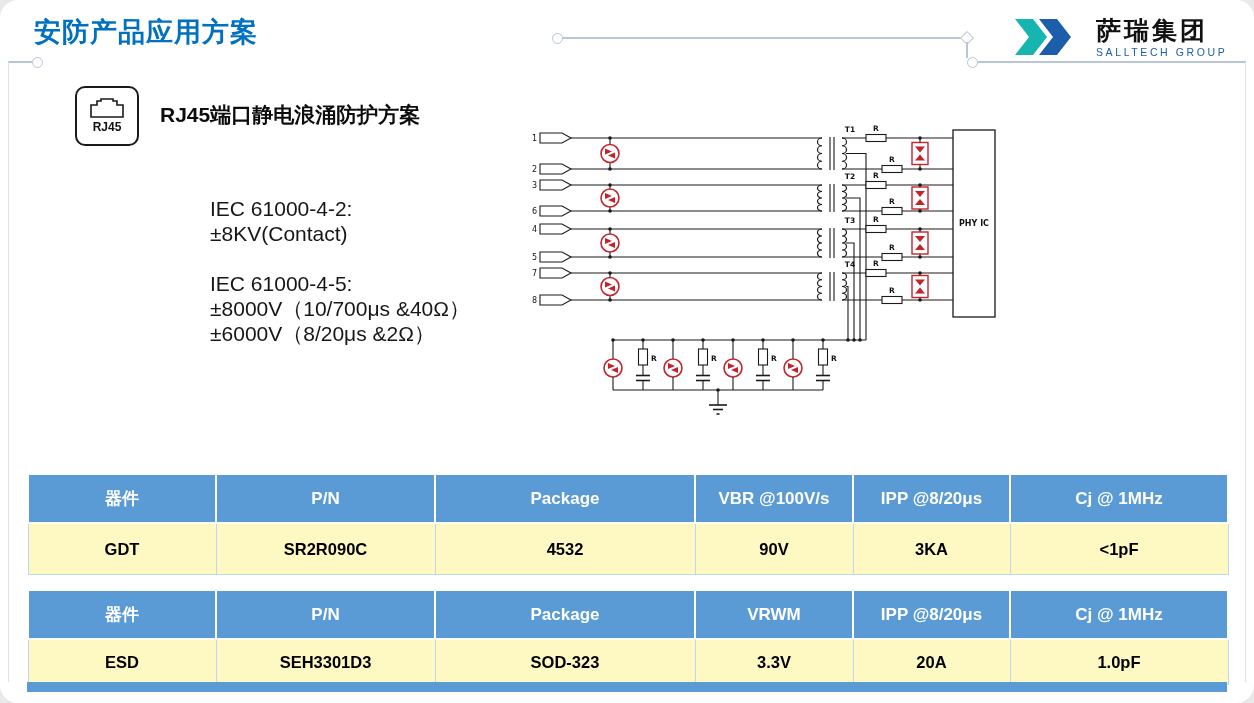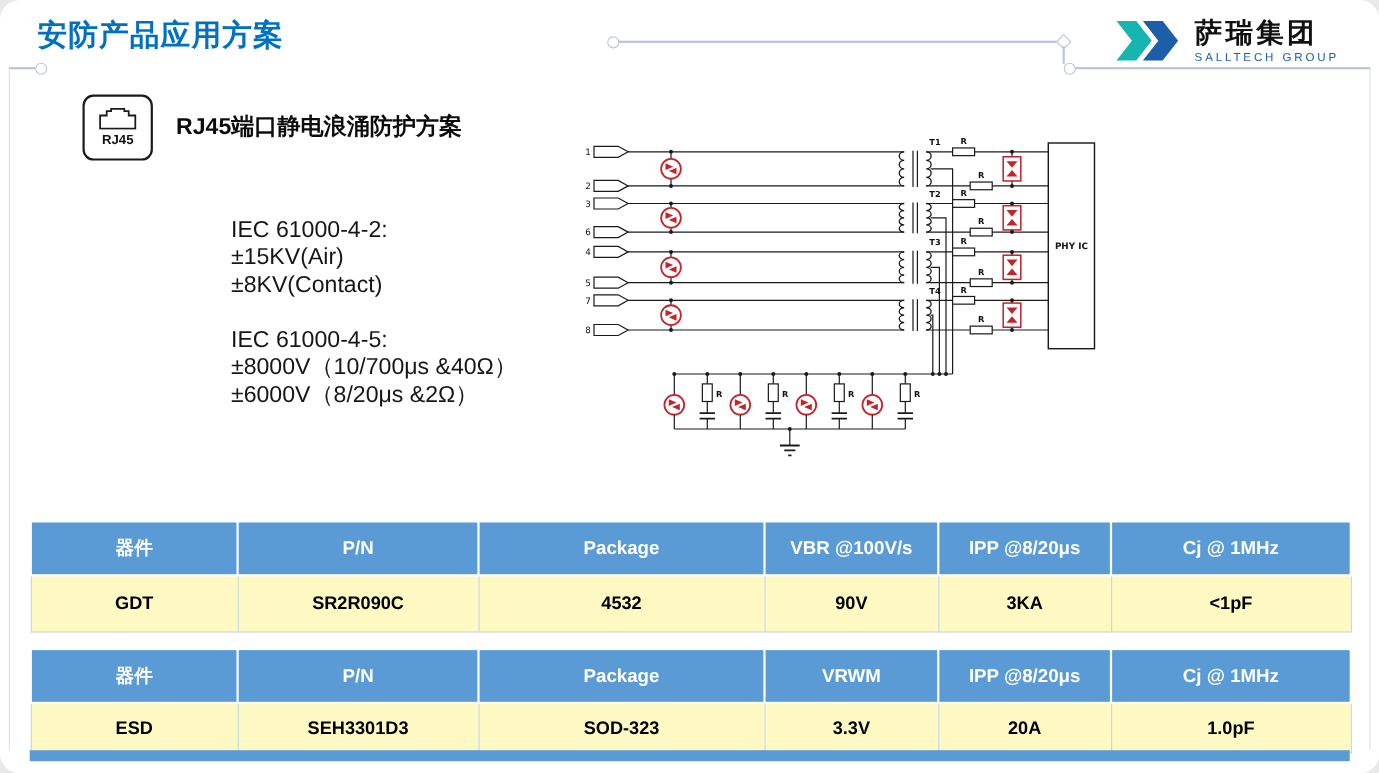--- a/index.html
+++ b/index.html
@@ -13,21 +13,21 @@
     font-size:27px; font-weight:bold; letter-spacing:1px;
     color:var(--accent,#0070C0);
   }
   
   .deco-line{position:absolute; background:var(--deco,#B9C6D8);}
   .deco-circle{position:absolute; width:9px; height:9px; border:1.5px solid var(--deco,#B9C6D8); border-radius:50%; background:#fff;}
   .deco-diamond{position:absolute; width:8px; height:8px; border:1.5px solid var(--deco,#B9C6D8); background:#fff; transform:rotate(45deg);}
   .edge-line{position:absolute; background:#D9E1EB; width:1px; top:62px; height:620px;}
 
   
-  .logo{position:absolute; left:1012px; top:12px; display:flex; align-items:center; gap:10px;}
+  .logo{position:absolute; left:1012px; top:12px; display:flex; align-items:center; gap:20px;}
   .logo-text{display:flex; flex-direction:column;}
   .logo-cn{font-size:25px; font-weight:bold; color:#111; letter-spacing:3px; line-height:28px;}
   .logo-en{font-size:10.5px; color:var(--logo-blue,#1C5EA9); letter-spacing:2.6px; margin-top:2px;}
 
   
   .rj45-box{
     position:absolute; left:75px; top:86px; width:60px; height:56px;
     border:2.5px solid #1a1a1a; border-radius:10px;
     display:flex; flex-direction:column; align-items:center; justify-content:center; gap:2px;
   }
@@ -100,21 +100,20 @@
   <div class="rj45-box">
     <svg width="36" height="20" viewBox="0 0 36 20">
       <polygon points="2,19 2,7 8,7 8,3 12,3 12,1 24,1 24,3 28,3 28,7 34,7 34,19" style="fill:none; stroke:#1a1a1a; stroke-width:1.6;"></polygon>
     </svg>
     <span class="rj45-label">RJ45</span>
   </div>
   <div class="section-heading">RJ45端口静电浪涌防护方案</div>
 
   <div class="specs">
     <div class="spec-line">IEC 61000-4-2:</div>
-    <div class="spec-line">±15KV(Air)</div>
     <div class="spec-line">±8KV(Contact)</div>
     <div class="spec-line"></div>
     <div class="spec-line">IEC 61000-4-5:</div>
     <div class="spec-line">±8000V（10/700μs &amp;40Ω）</div>
     <div class="spec-line">±6000V（8/20μs &amp;2Ω）</div>
   </div>
 
   <svg class="circuit" width="472" height="335" viewBox="0 0 472 335">
 
     <g>

